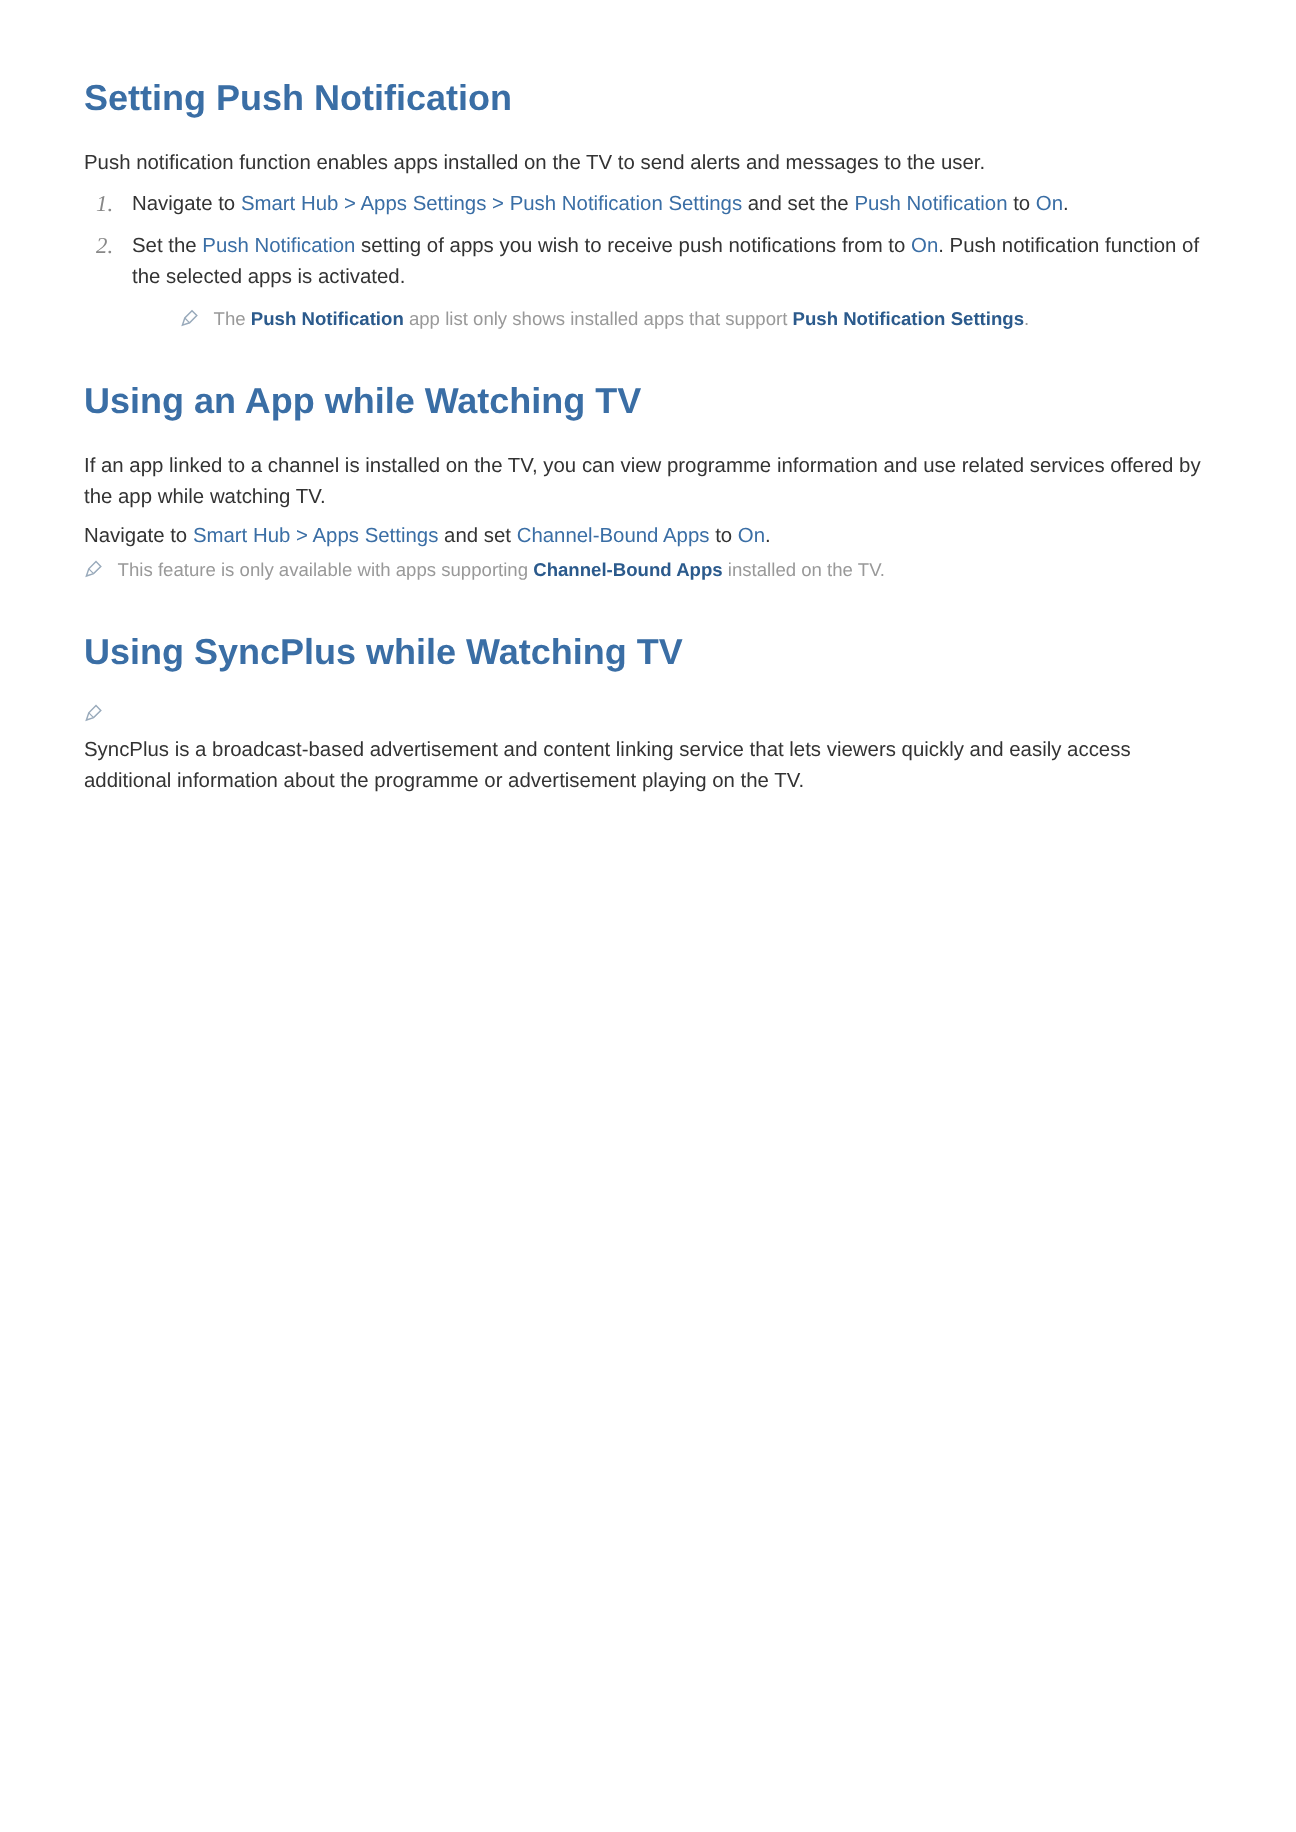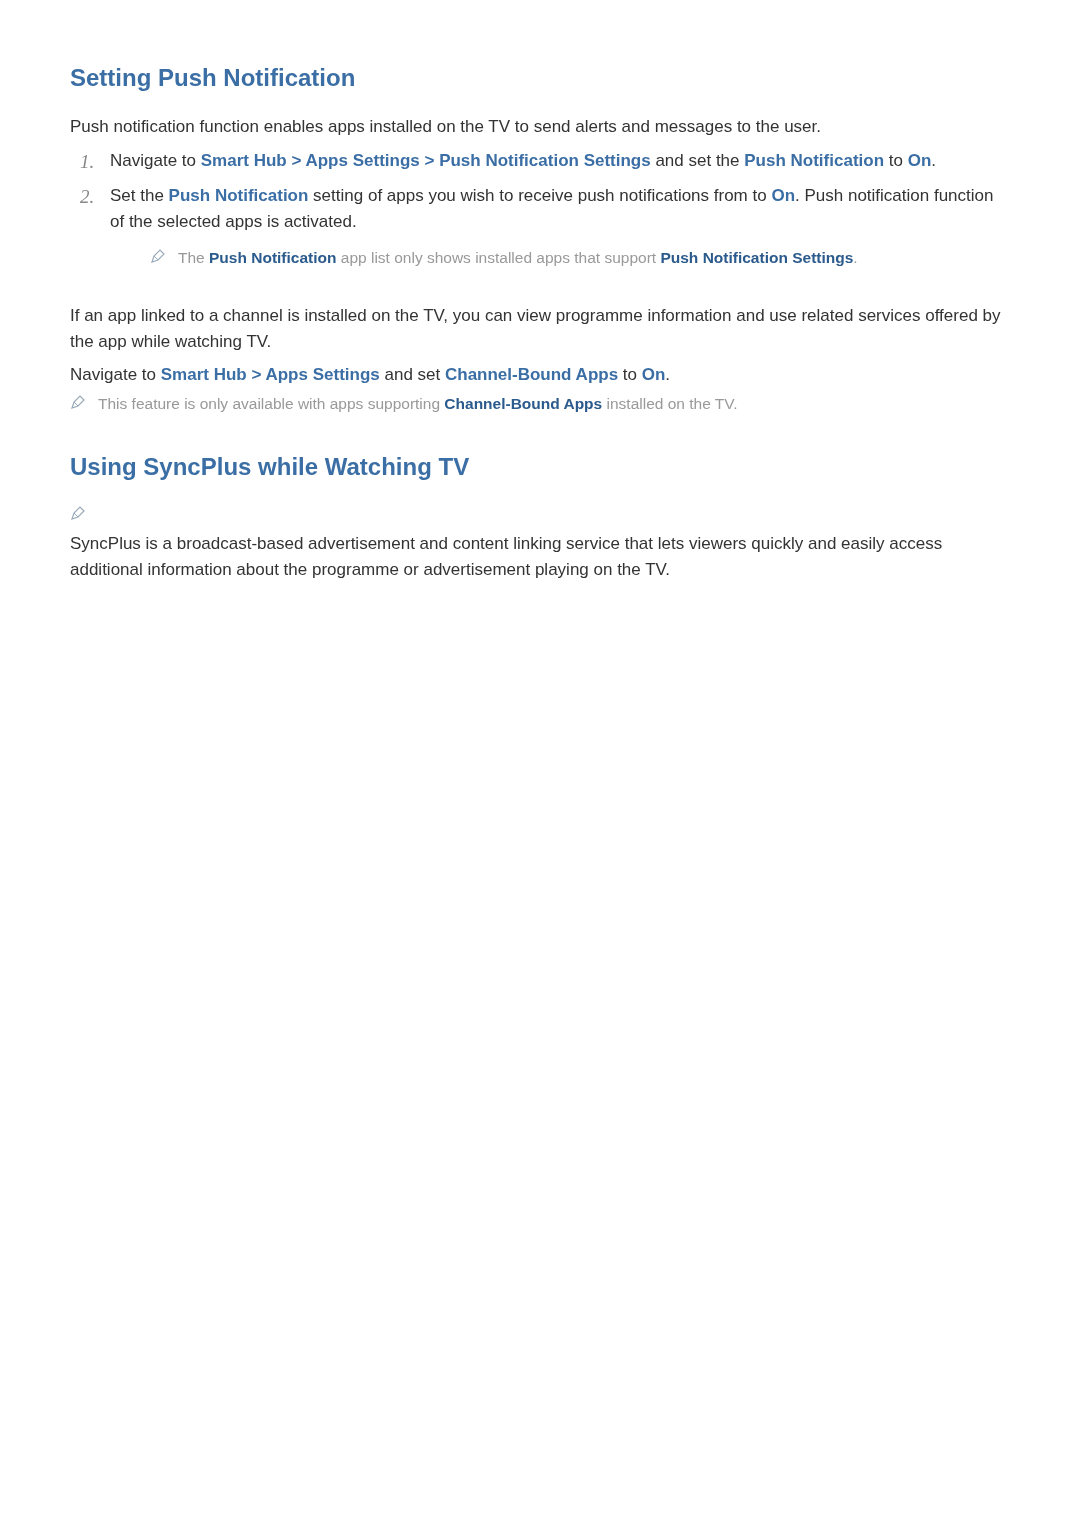--- a/index.html
+++ b/index.html
@@ -11,21 +11,21 @@
       font-family: Arial, Helvetica, sans-serif;
       background: #fff;
       width: 1080px;
       padding: 60px 70px 60px 70px;
       color: #333;
       font-size: 17px;
       line-height: 1.5;
     }
     .section-heading {
       color: #3a6ea5;
-      font-size: 24px;
+      font-size: 30px;
       font-weight: bold;
       margin-bottom: 18px;
     }
     .intro-text {
       color: #333;
       margin-bottom: 8px;
       margin-top: 18px;
     }
     ol.numbered {
       list-style: none;
@@ -76,21 +76,21 @@
     .note-text {
       color: #999;
       font-size: 15.5px;
     }
     .note-text .hl {
       color: #2b5a8c;
       font-weight: bold;
     }
     .hl {
       color: #3a6ea5;
-      font-weight: bold;
+      font-weight: normal;
     }
     .sep {
       color: #3a6ea5;
     }
     .section-block {
       margin-bottom: 34px;
     }
     .navigate-line {
       margin-top: 6px;
       margin-bottom: 4px;
@@ -123,20 +123,21 @@
         </span>
         <span class="note-text">
           <span>The </span><span class="hl">Push Notification</span><span> app list only shows installed apps that support </span><span class="hl">Push Notification Settings</span><span>.</span>
         </span>
       </div>
     </li>
   </ol>
 </div>
 
 <div class="section-block">
+  <div class="section-heading">Using an App while Watching TV</div>
   <div class="intro-text">If an app linked to a channel is installed on the TV, you can view programme information and use related services offered by the app while watching TV.</div>
   <div class="navigate-line">
     <span>Navigate to </span><span class="hl">Smart Hub</span><span class="hl sep"> &gt; </span><span class="hl">Apps Settings</span><span> and set </span><span class="hl">Channel-Bound Apps</span><span> to </span><span class="hl">On</span><span>.</span>
   </div>
 
   <div class="note-row-outer">
     <span class="pen-icon">
       <svg viewBox="0 0 16 16" width="16" height="16">
         <path d="M2 14 L4 8 L10 2 L14 6 L8 12 L2 14 Z" fill="none" stroke="#9ab" stroke-width="1.2"></path>
         <path d="M4 8 L8 12" stroke="#9ab" stroke-width="1"></path>

